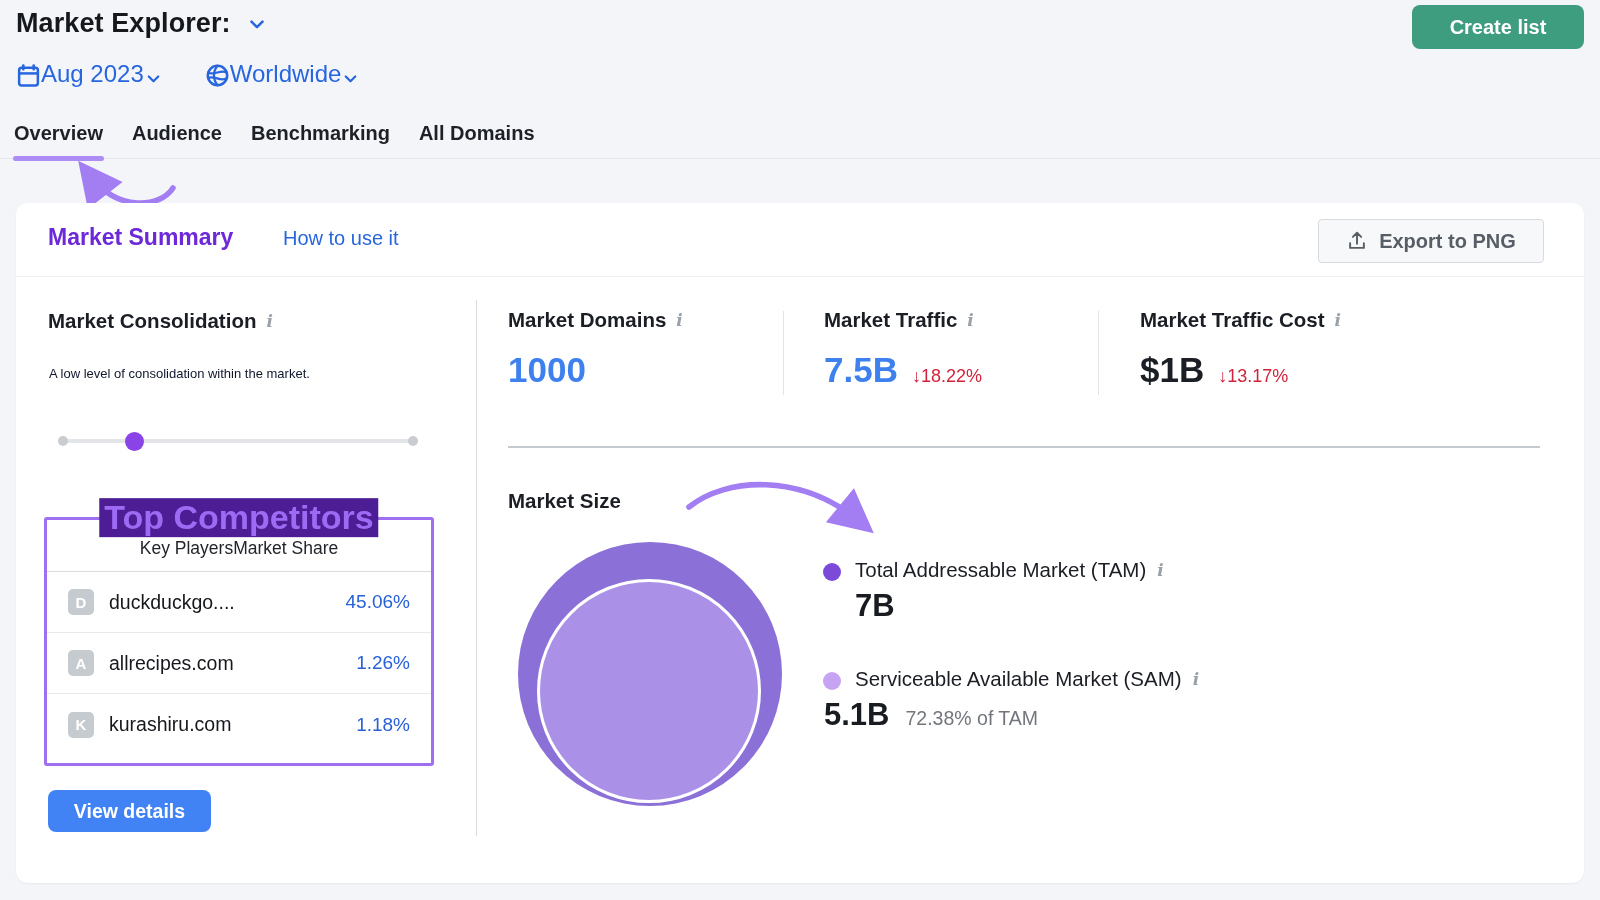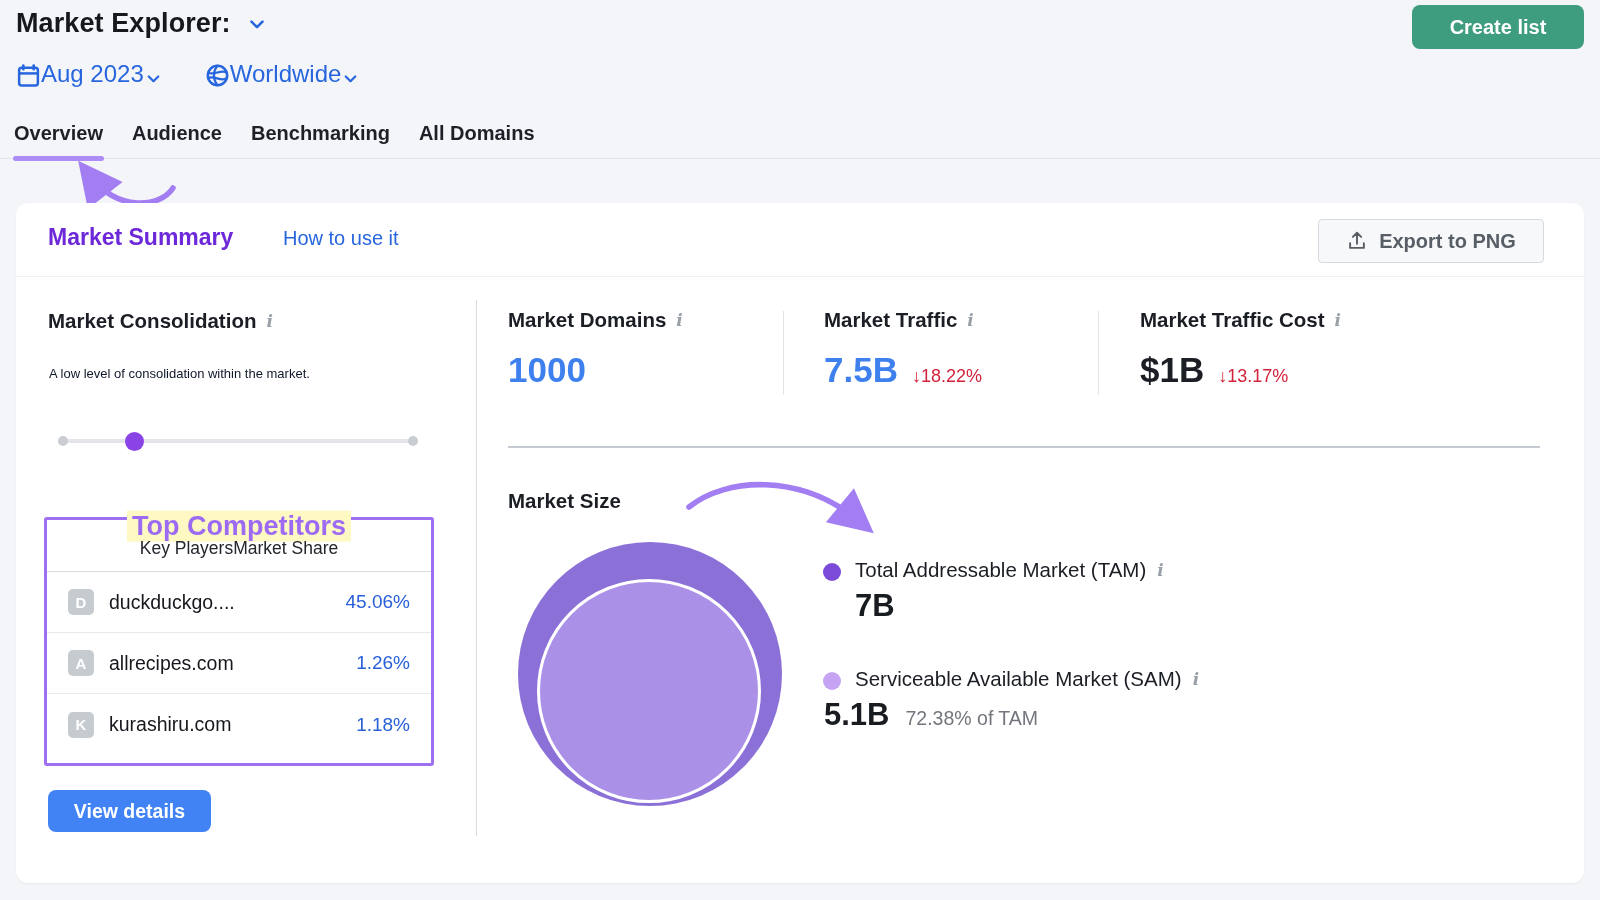--- a/index.html
+++ b/index.html
@@ -65,22 +65,22 @@
   .slider .track { position:absolute; left:0; right:0; top:8px; height:4px; background:#e3e5e9; border-radius:2px; }
   .slider .end-dot { position:absolute; top:5px; width:10px; height:10px; border-radius:50%; background:#c9cdd2; }
   .slider .end-dot.right { right:0; }
   .slider .thumb { position:absolute; top:0.5px; left:21%; width:19px; height:19px; margin-left:-9px;
             border-radius:50%; background:#8a43e6; cursor:pointer; }
   .slider-labels { position:absolute; left:33px; top:252px; width:378px; display:flex; justify-content:space-between;
             font-size:17.5px; color:#54585f; }
 
   .competitors-box { position:absolute; left:28px; top:314px; width:390px; height:249px;
             border:3px solid #9e6ff0; border-radius:3px; }
-  .competitors-label { position:absolute; left:50%; top:8px; transform:translate(-50%,-56%);
-            background:#fef9c3; padding:0 5px; font-size:27px; font-weight:700; color:#9d6bf3; white-space:nowrap; }
+  .competitors-label { position:absolute; left:50%; top:0; transform:translate(-50%,-56%);
+            background:#4c1d95; padding:0 5px; font-size:34px; font-weight:700; color:#9d6bf3; white-space:nowrap; }
   .comp-table { position:absolute; left:0; top:12px; width:100%; }
   .comp-head { display:flex; justify-content:center; padding:6px 21px 12px 21px;
             font-size:17.5px; color:#23262c; border-bottom:1px solid #d9dce1; }
   .comp-row { display:flex; align-items:center; height:61px; padding:0 21px; border-bottom:1px solid #e7e9ed; }
   .comp-row:last-child { border-bottom:none; }
   .favicon { width:26px; height:26px; border-radius:5px; background:#c6cbd0; color:#fff;
             font-size:15px; font-weight:700; display:flex; align-items:center; justify-content:center; }
   .comp-domain { margin-left:15px; font-size:19.5px; color:#16181d; }
   .comp-share { margin-left:auto; font-size:19px; color:#2960d8; }
 

